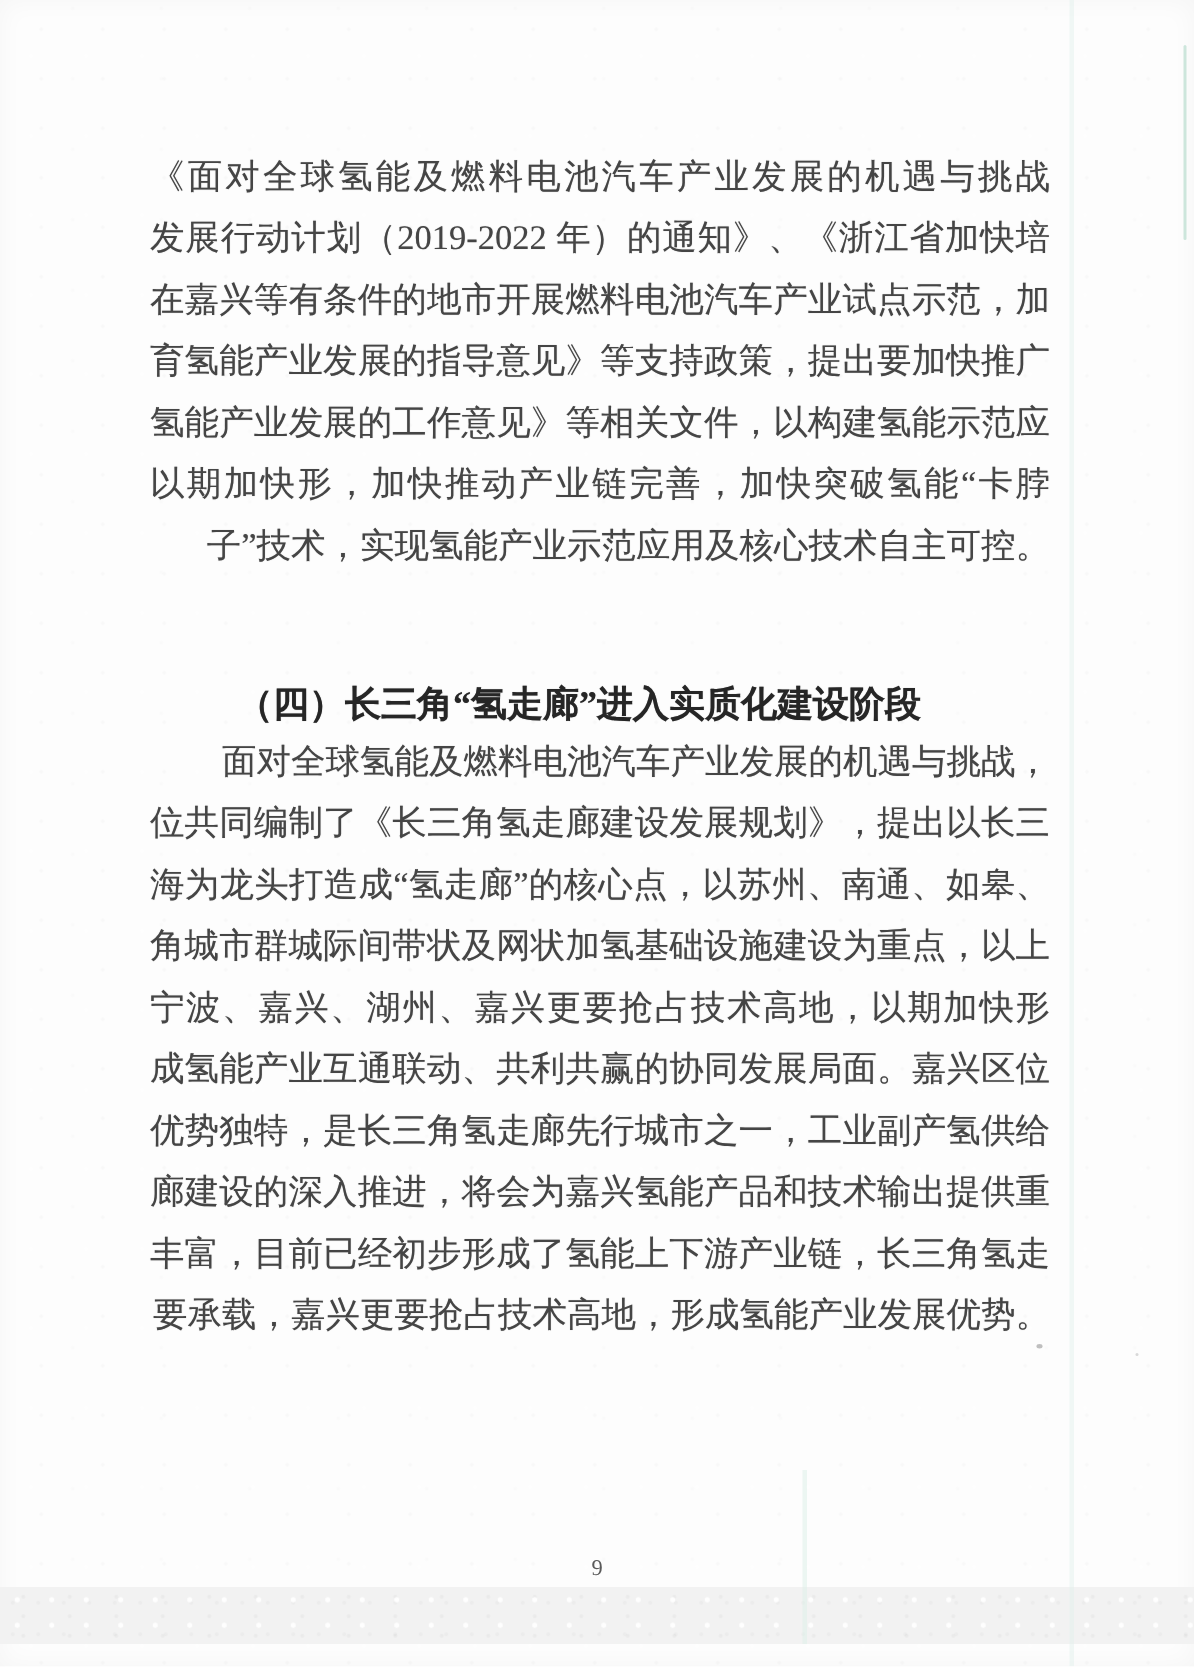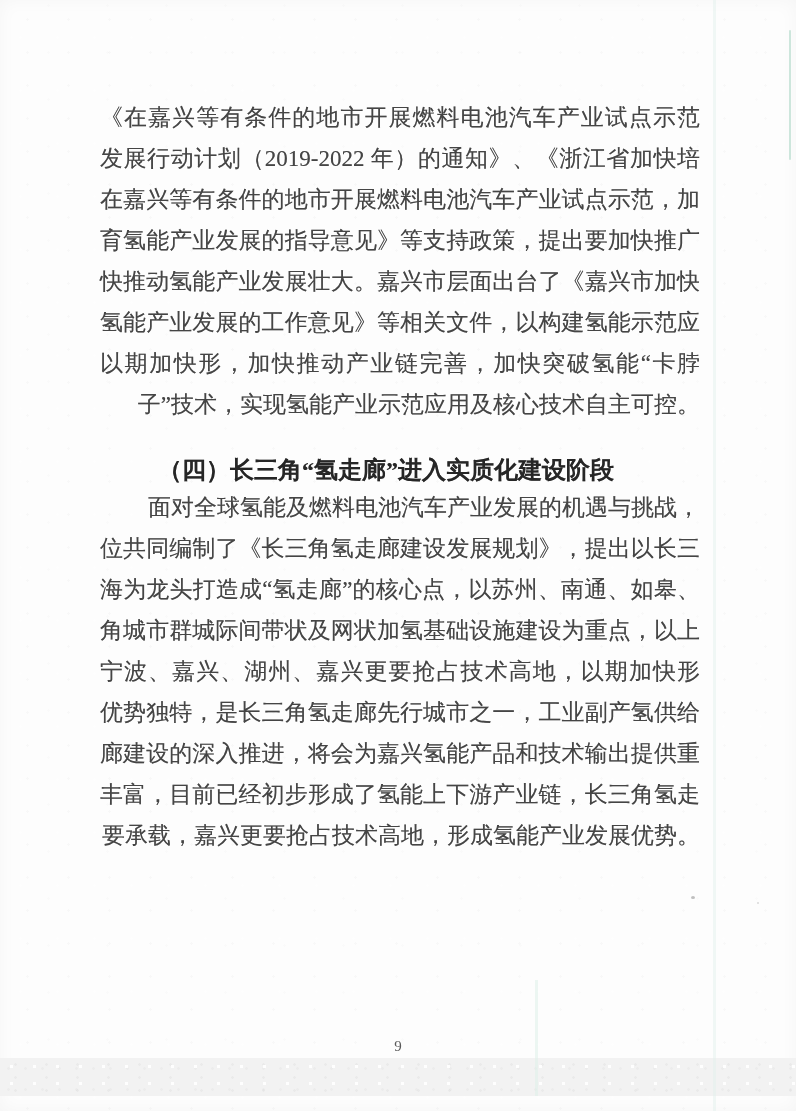--- a/index.html
+++ b/index.html
@@ -118,38 +118,38 @@
     background: rgba(150,150,150,0.35);
     border-radius: 50%;
   }
 </style>
 </head>
 <body>
 
 <div class="page">
 
   <div class="content para1">
-    <div class="line j">《在嘉兴等有条件的地市开展燃料电池汽车产业试点示范</div>
+    <div class="line j">《面对全球氢能及燃料电池汽车产业发展的机遇与挑战</div>
     <div class="line j">发展行动计划（2019-2022 年）的通知》、《浙江省加快培</div>
     <div class="line j">在嘉兴等有条件的地市开展燃料电池汽车产业试点示范，加</div>
     <div class="line j">育氢能产业发展的指导意见》等支持政策，提出要加快推广</div>
-    <div class="line j">快推动氢能产业发展壮大。嘉兴市层面出台了《嘉兴市加快</div>
     <div class="line j">氢能产业发展的工作意见》等相关文件，以构建氢能示范应</div>
     <div class="line j">以期加快形，加快推动产业链完善，加快突破氢能“卡脖</div>
     <div class="line">子”技术，实现氢能产业示范应用及核心技术自主可控。</div>
   </div>
 
   <h3 class="heading">（四）长三角“氢走廊”进入实质化建设阶段</h3>
 
   <div class="content para2">
     <div class="line indent">面对全球氢能及燃料电池汽车产业发展的机遇与挑战，</div>
     <div class="line j">位共同编制了《长三角氢走廊建设发展规划》，提出以长三</div>
     <div class="line j">海为龙头打造成“氢走廊”的核心点，以苏州、南通、如皋、</div>
     <div class="line j">角城市群城际间带状及网状加氢基础设施建设为重点，以上</div>
     <div class="line j">宁波、嘉兴、湖州、嘉兴更要抢占技术高地，以期加快形</div>
+    <div class="line j">成氢能产业互通联动、共利共赢的协同发展局面。嘉兴区位</div>
     <div class="line j">优势独特，是长三角氢走廊先行城市之一，工业副产氢供给</div>
     <div class="line j">廊建设的深入推进，将会为嘉兴氢能产品和技术输出提供重</div>
     <div class="line j">丰富，目前已经初步形成了氢能上下游产业链，长三角氢走</div>
     <div class="line">要承载，嘉兴更要抢占技术高地，形成氢能产业发展优势。</div>
   </div>
 
   <div class="page-number">9</div>
 
   <div class="scan-band"></div>
   <div class="scan-line-1"></div>

